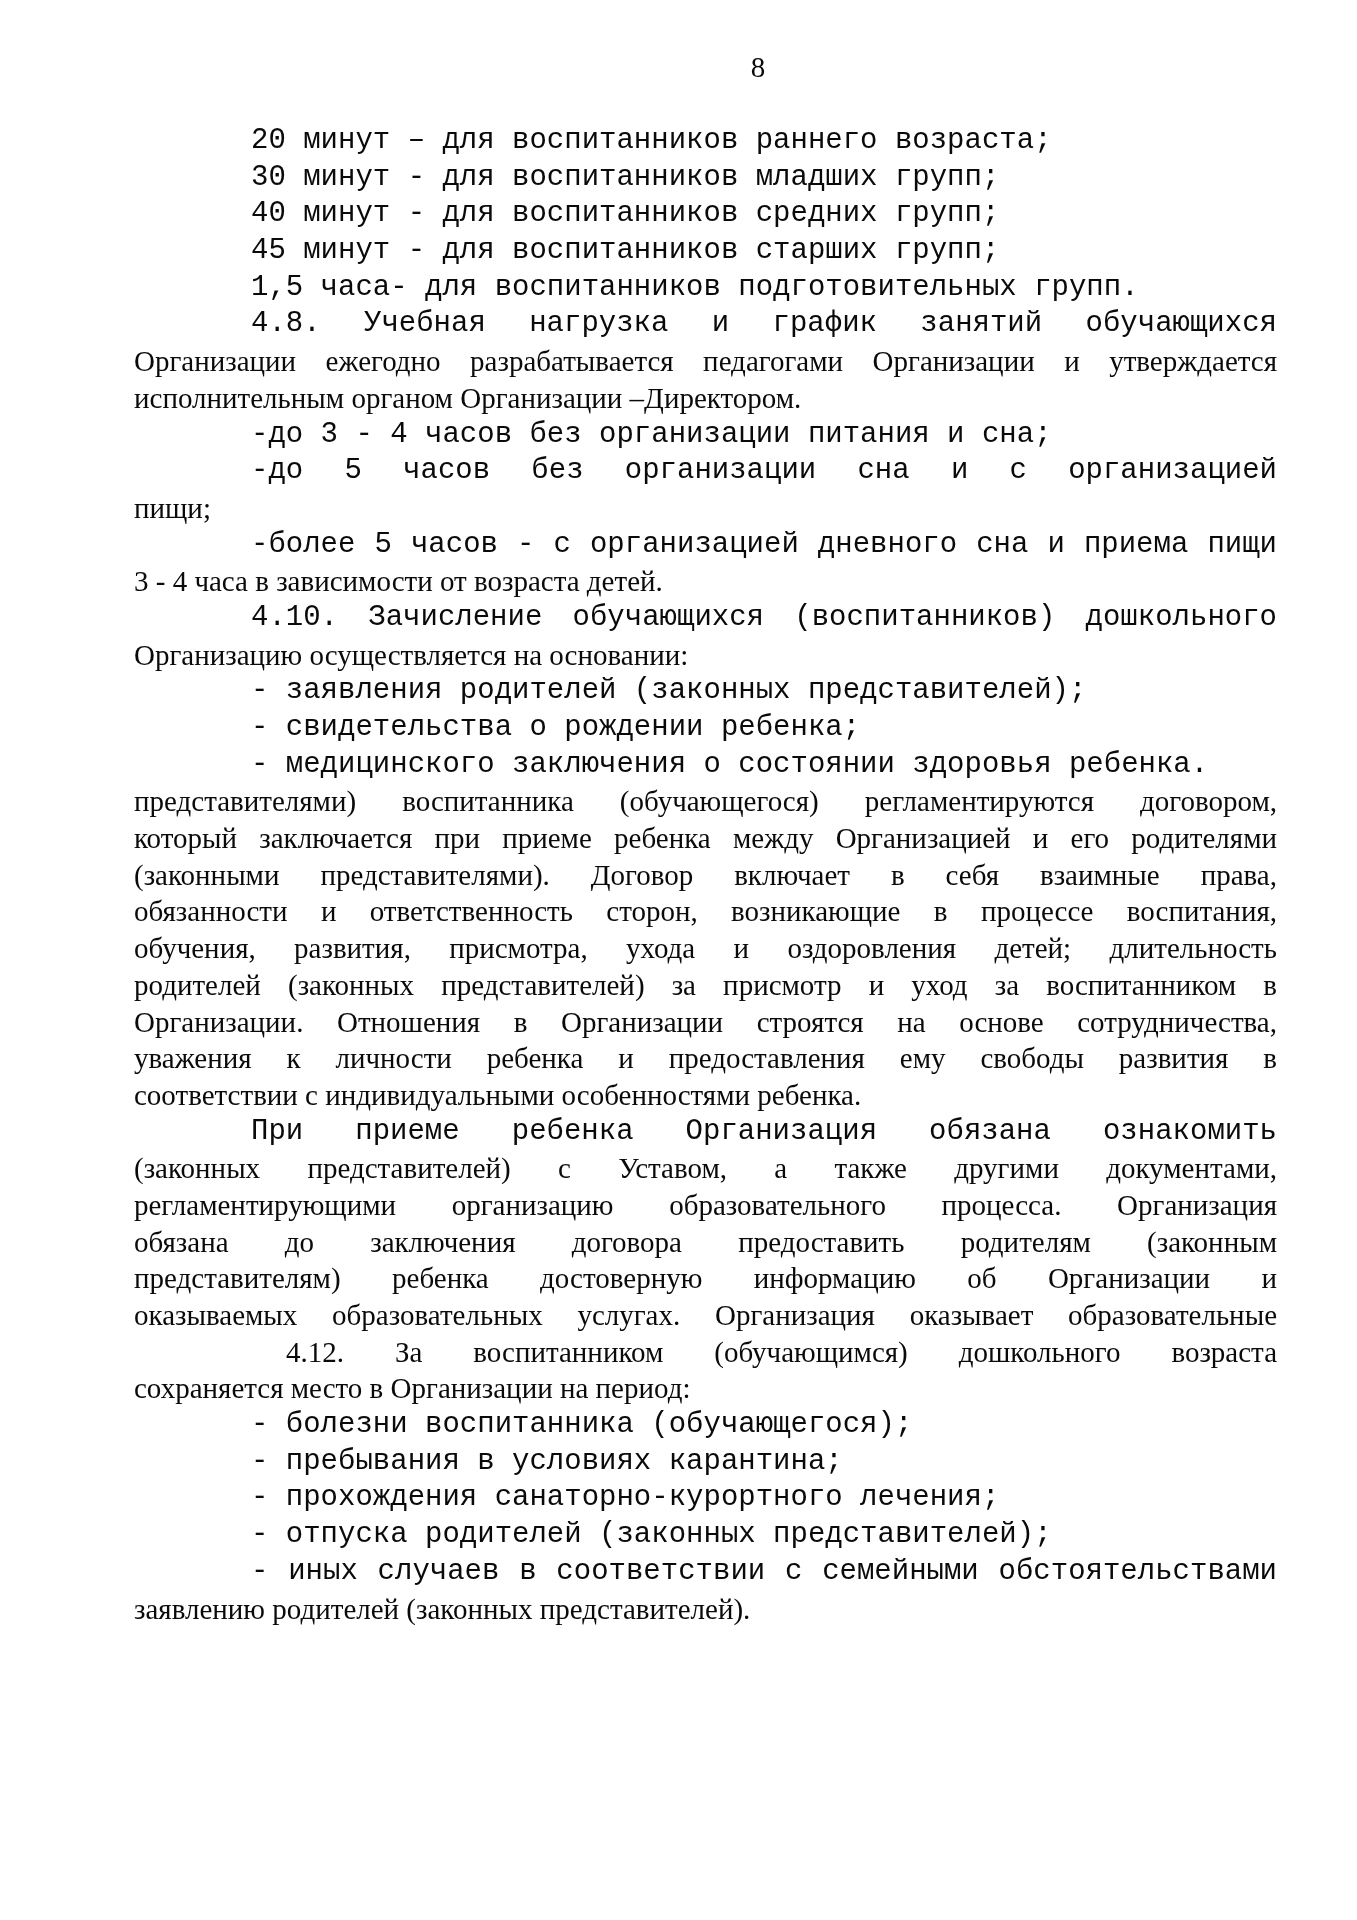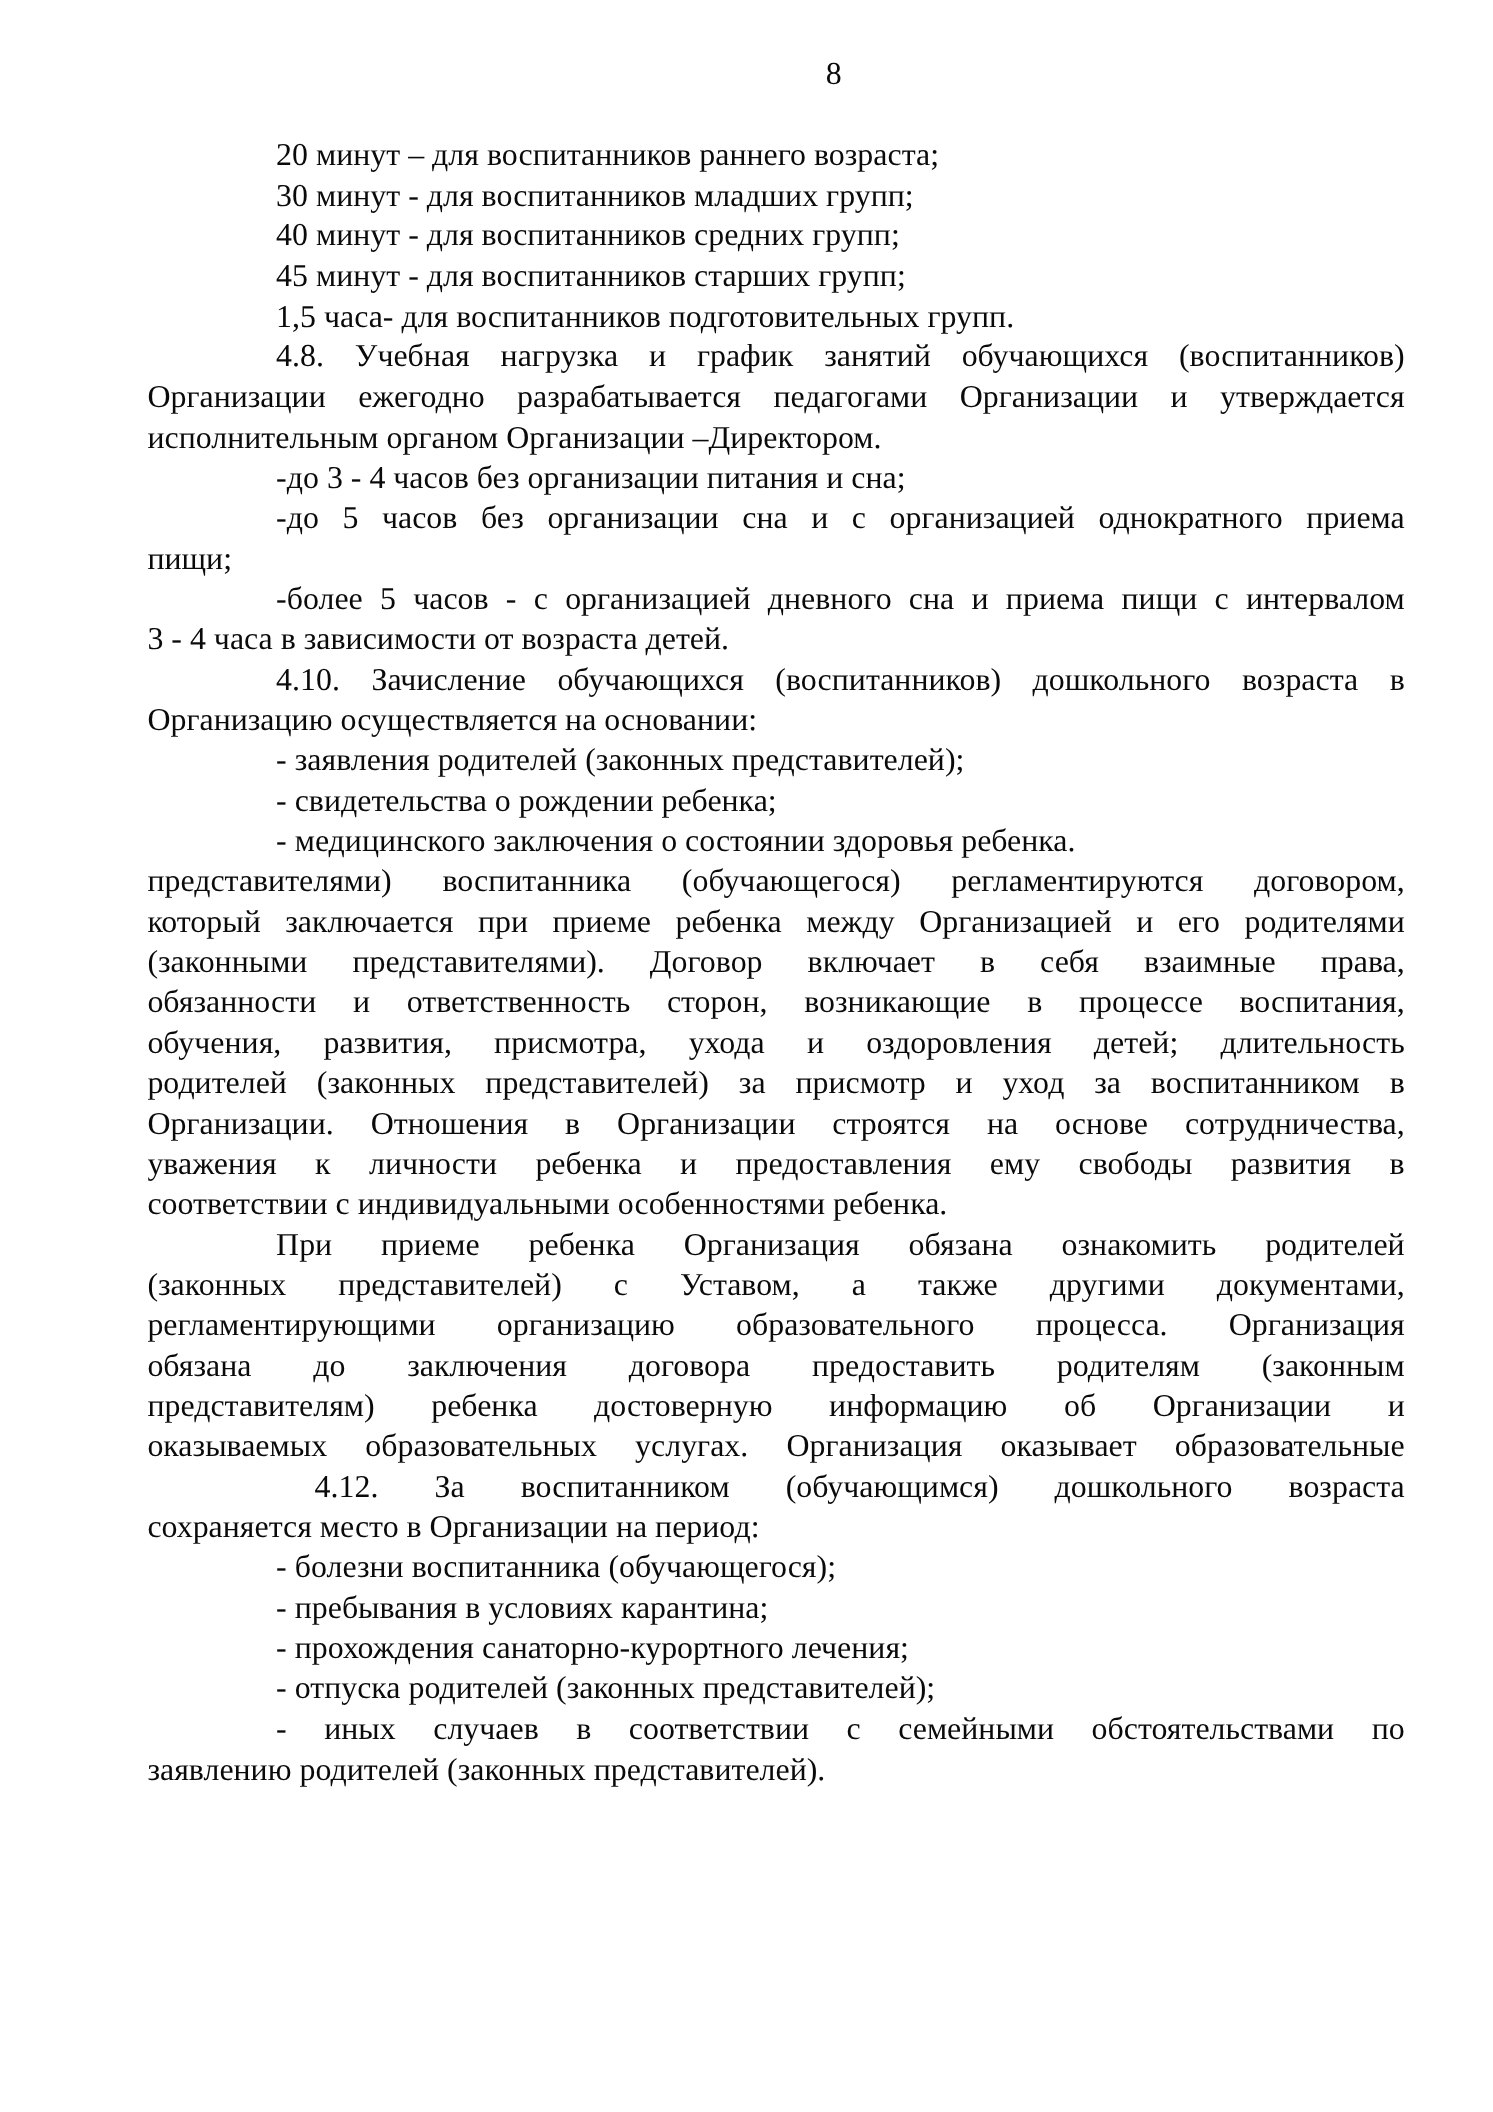--- a/index.html
+++ b/index.html
@@ -40,21 +40,21 @@
     overflow: hidden;
     text-align: left;
     white-space: nowrap;
   }
   .line.justify {
     white-space: normal;
     text-align: justify;
     text-align-last: justify;
     text-justify: inter-word;
   }
-  .line.indent1 { padding-left: 117px; }
+  .line.indent1 { padding-left: 117px; font-family: Liberation Mono, monospace; }
   .line.indent2 { padding-left: 152px; }
 </style>
 </head>
 <body>
 
 <div class="page">
   <div class="page-number">8</div>
   <div class="doc-body" id="doc-body">
       <div class="line indent1">20 минут – для воспитанников раннего возраста;</div>
       <div class="line indent1">30 минут - для воспитанников младших групп;</div>

